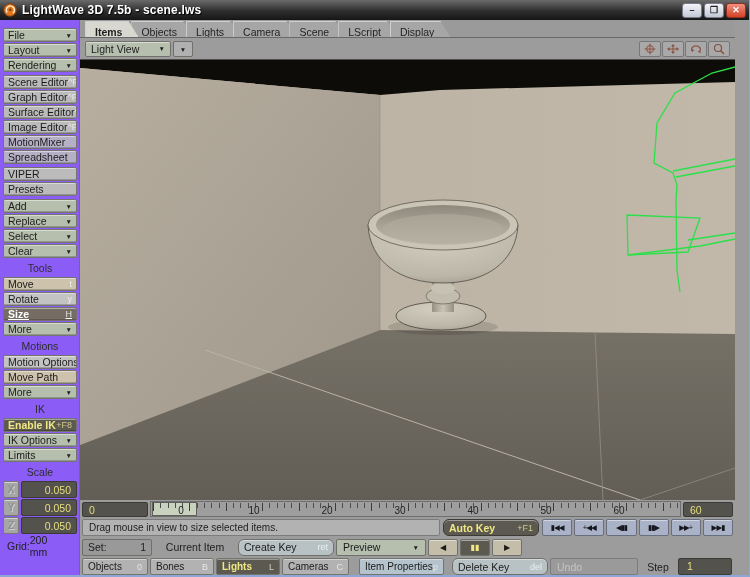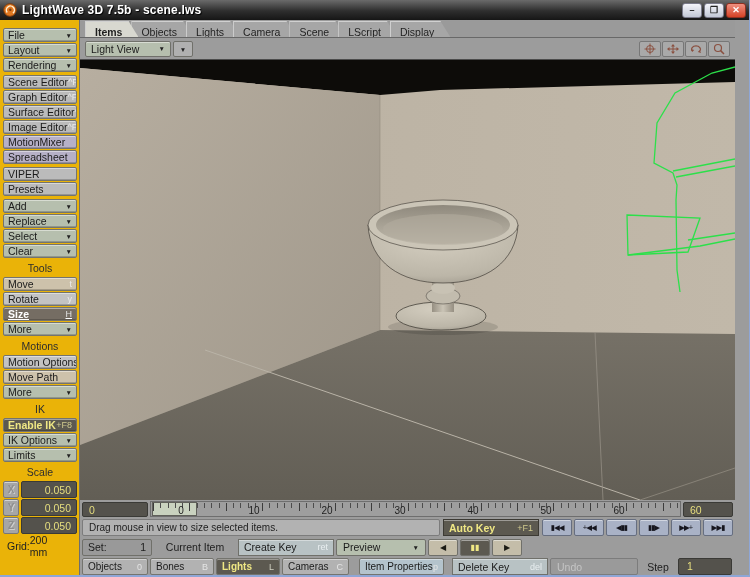--- a/index.html
+++ b/index.html
@@ -14,21 +14,21 @@
   .titlebar .ttl { color:#fff; font-size:12px; font-weight:bold; margin-left:5px;
                    text-shadow:1px 1px 1px #000; letter-spacing:.2px; }
   .winbtns { margin-left:auto; display:flex; gap:2px; }
   .wbtn { width:20px; height:15px; border-radius:3px; border:1px solid #7a7a8a;
           background:linear-gradient(#f4f4fa,#c2c8d6); font-size:9px; line-height:13px;
           text-align:center; color:#222; font-weight:bold; }
   .wbtn.close { background:linear-gradient(#f09080,#d44226); color:#fff; border-color:#903020; }
 
   
   .mainrow { display:flex; height:557px; }
-  .sidebar { width:80px; background:#eab308; padding:8px 2px 0 3px; border-right:1px solid #6e6e6e; }
+  .sidebar { width:80px; background:#8b5cf6; padding:8px 2px 0 3px; border-right:1px solid #6e6e6e; }
   .maincol { width:655px; display:flex; flex-direction:column; }
 
   
   .btn { height:14px; margin-bottom:1px; display:flex; align-items:center; padding:0 4px;
          font-size:10.5px; color:#1b1b1b; background:#b6b6b6; border:1px solid #74746e;
          border-radius:2px; box-shadow:inset 0 1px 0 rgba(255,255,255,.45), inset 0 -1px 0 rgba(0,0,0,.2);
          white-space:nowrap; overflow:hidden; }
   .btn .sc { margin-left:auto; font-size:9px; color:#ebebeb; }
   .btn.green { background:#b6bfae; }
   .btn.gray  { background:#bbbbbb; }
@@ -92,21 +92,21 @@
      background:repeating-linear-gradient(90deg,#3c3c3c 0 1px,transparent 1px 36.4px); }
   .ruler .handle { position:absolute; left:1px; top:0; width:45px; height:14px;
      background:#c9d2bf; border:1px solid #60605a; }
   .tick-label { position:absolute; top:3px; font-size:10px; color:#222; transform:translateX(-50%); }
 
   .statusrow { height:19px; padding:0 2px; gap:3px; }
   .statusbar { width:358px; height:17px; background:#b2b2b2; border:1px solid #7c7c7c;
                font-size:10px; color:#1d1d1d; display:flex; align-items:center; padding:0 6px;
                border-radius:2px; }
   .keybtn { width:96px; height:17px; display:flex; align-items:center; font-size:10.5px;
-            padding:0 5px; border-radius:0; border:1px solid #70706a; background:#b8c2c4;
+            padding:0 5px; border-radius:6px; border:1px solid #70706a; background:#b8c2c4;
             color:#1b1b1b; box-shadow:inset 0 1px 0 rgba(255,255,255,.4); }
   .keybtn .sc { margin-left:auto; font-size:9px; color:#e8eef0; }
   .keybtn.dk { background:#5c5950; color:#efe784; font-weight:bold; border-color:#3c3a34; }
   .keybtn.dk .sc { color:#cfc98e; font-weight:normal; }
   .transport { display:flex; gap:2px; flex:1; }
   .tbtn { flex:1; height:17px; background:#a9b2c6; border:1px solid #666e80; border-radius:2px;
           font-size:7.5px; letter-spacing:-1px; color:#16161e; text-align:center; line-height:16px;
           box-shadow:inset 0 1px 0 rgba(255,255,255,.45); overflow:hidden; }
 
   .itemrow { height:20px; padding:0 2px; gap:2px; }

